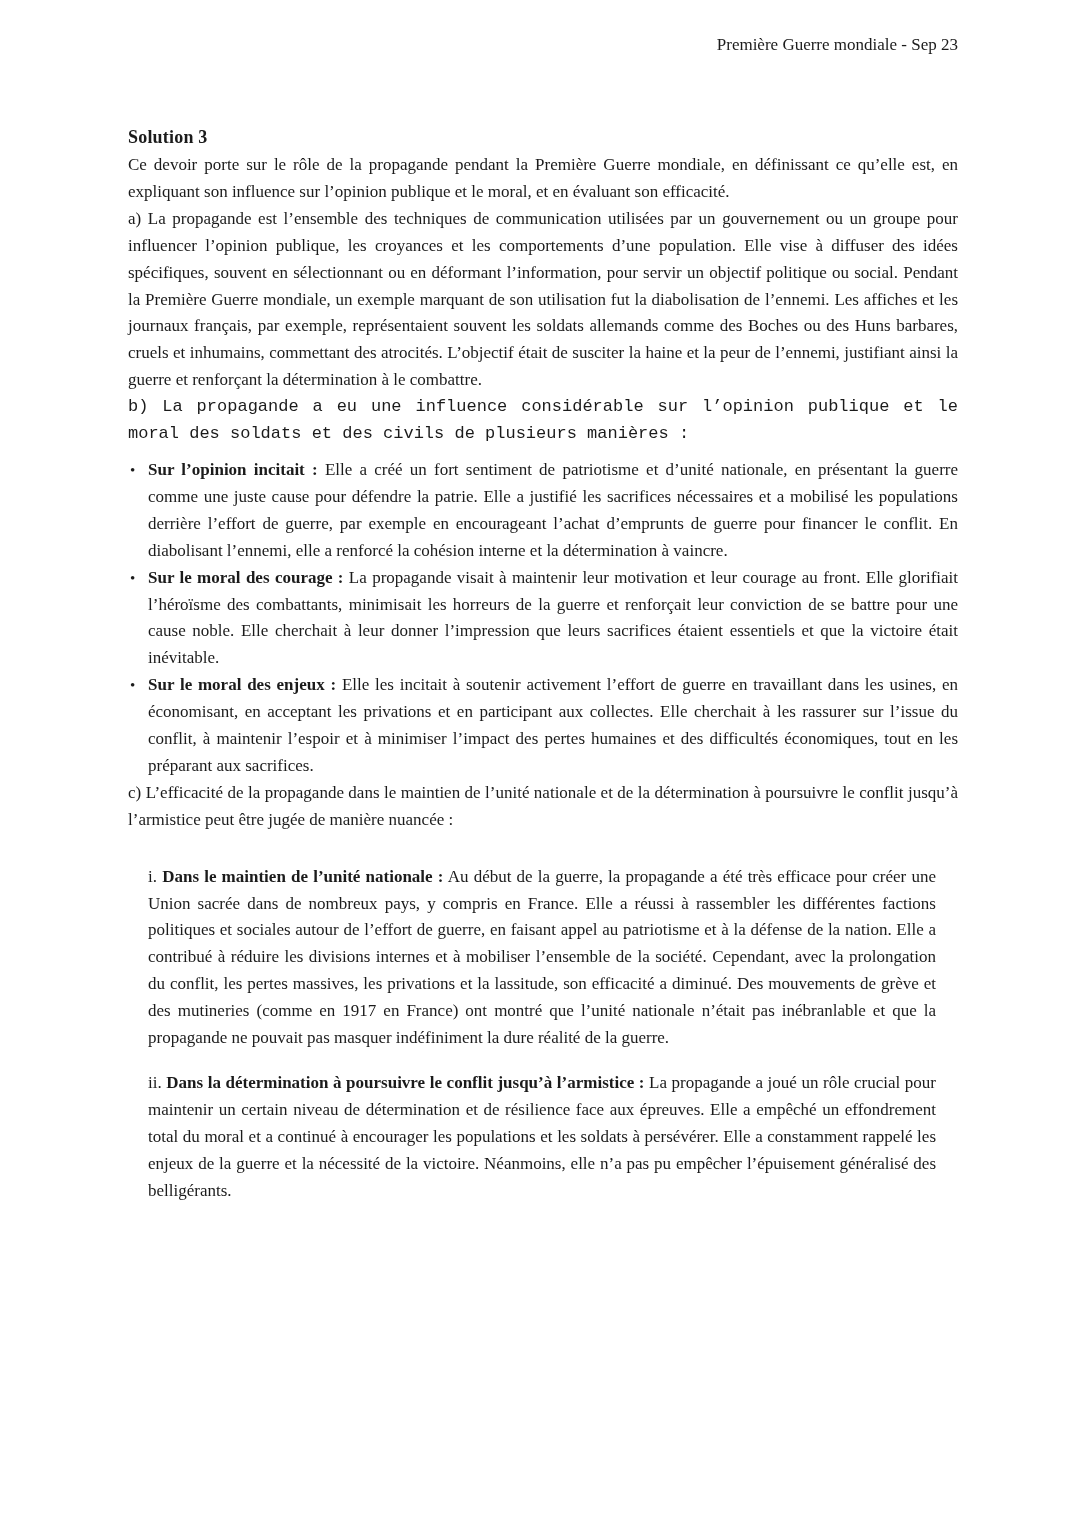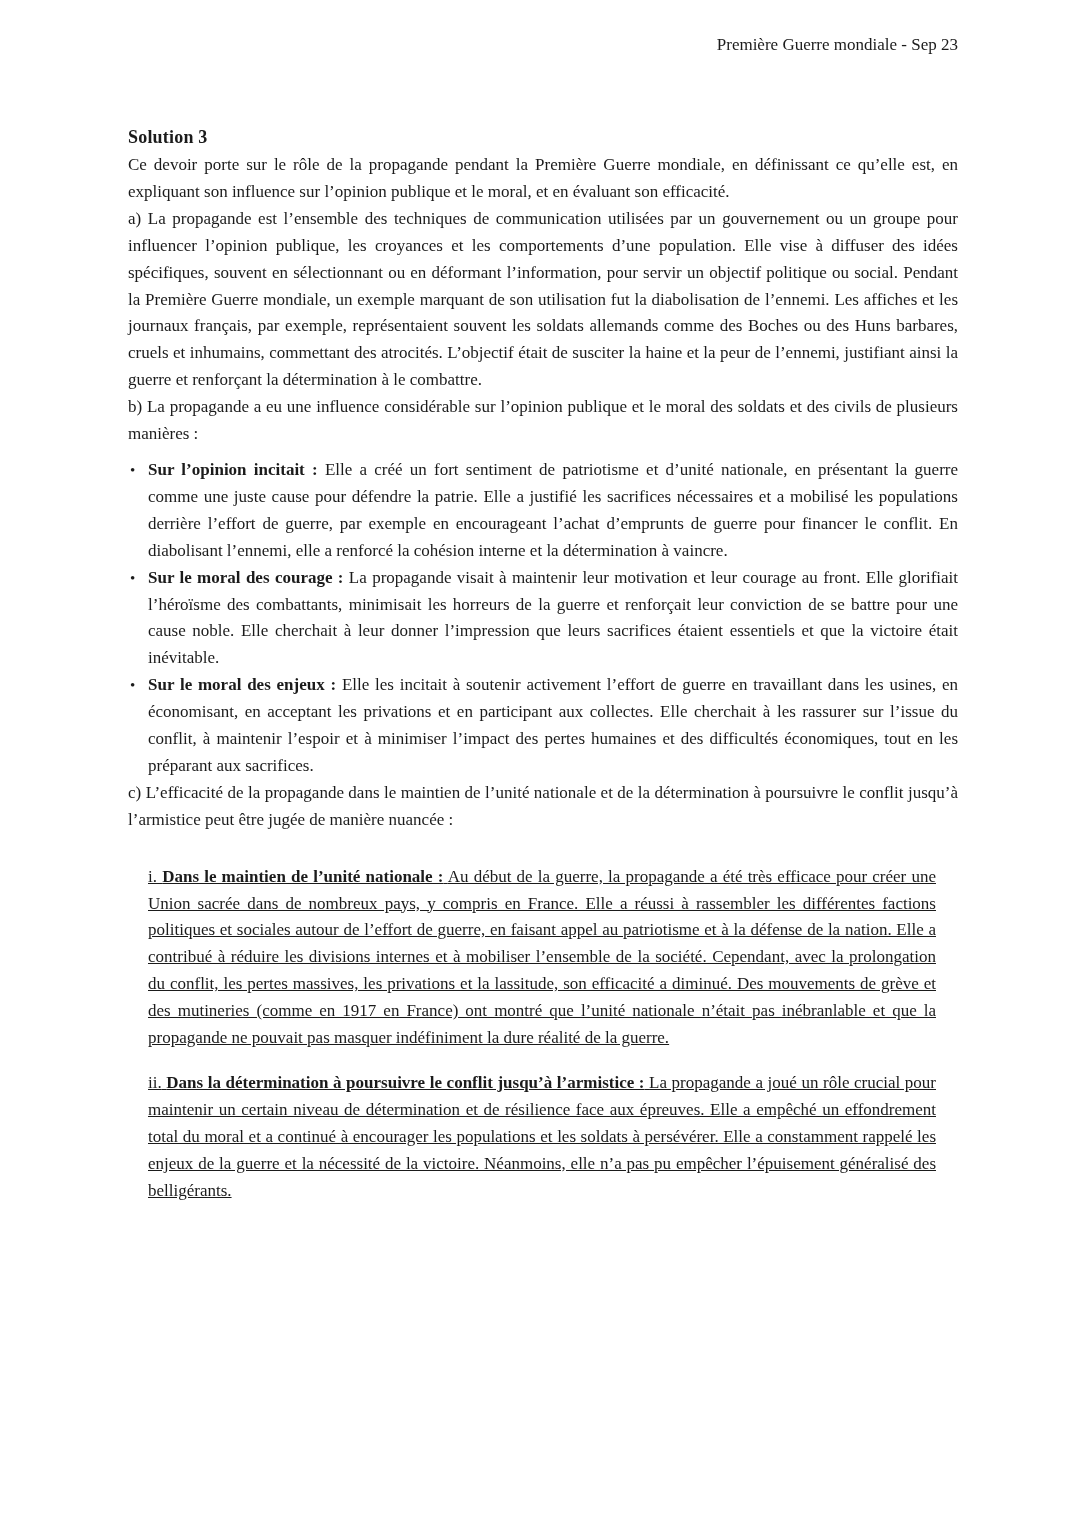--- a/index.html
+++ b/index.html
@@ -32,38 +32,38 @@
     letter-spacing:0.2px;
   }
   p.body-text, .subsection, li.bullet-item {
     font-size:17px;
     line-height:26.9px;
     text-align:justify;
     margin:0;
   }
   .intro        { margin-top:22px; }
   .section-a    { margin-top:9px; }
-  .section-b    { margin-top:30px; }
+  .section-b    { margin-top:30px;font-family:Liberation Mono, monospace; }
   ul.bullet-list {
     list-style:none;
     margin:9px 0 0 0;
     padding:0;
   }
   li.bullet-item {
     position:relative;
     padding-left:20px;
   }
   .bullet-marker {
     position:absolute;
     left:2px;
     top:0;
     font-size:15px;
   }
   .section-c    { margin-top:30px; }
-  .subsection   { margin-top:30px; margin-left:20px; margin-right:22px;text-decoration:underline; }
+  .subsection   { margin-top:30px; margin-left:20px; margin-right:22px; }
   .subsection.second { margin-top:18px; }
   .lead { font-weight:bold; }
   .footer {
     position:absolute;
     top:1430px;
     left:0;
     width:100%;
     text-align:left;
     font-size:17px;
     font-family:"Liberation Serif", serif;

